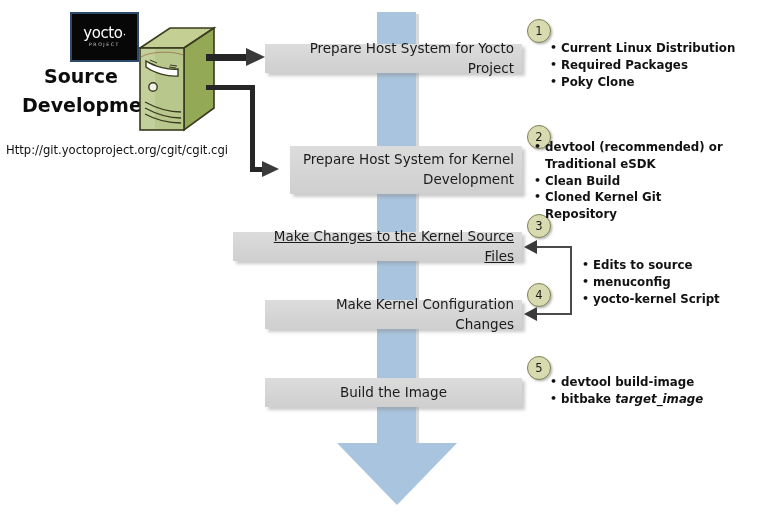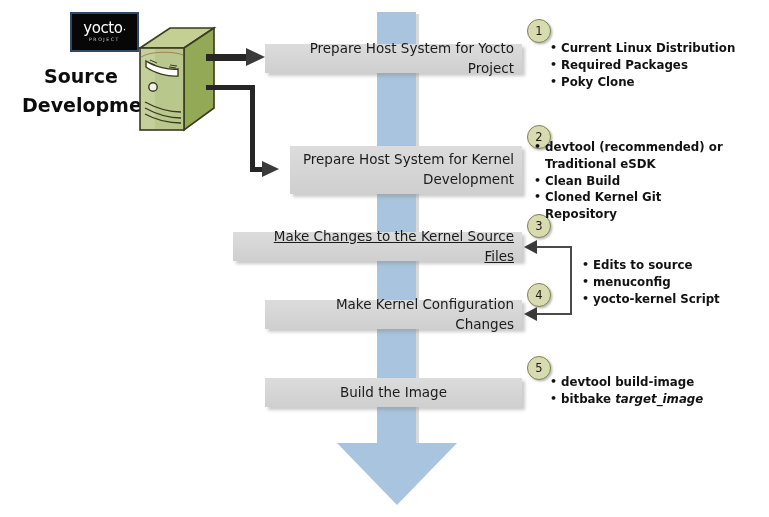--- a/index.html
+++ b/index.html
@@ -72,21 +72,21 @@
   #box3 { left: 233px; top: 232px; width: 289px; height: 29px; text-decoration: underline; }
   #box4 { left: 265px; top: 300px; width: 257px; height: 29px; }
   #box5 { left: 265px; top: 378px; width: 257px; height: 29px; }
 
   
   .yocto-logo {
     position: absolute;
     left: 70px;
     top: 12px;
     width: 69px;
-    height: 40px;
+    height: 50px;
     background: #070707;
     border: 2px solid #2d4a6b;
     display: flex;
     flex-direction: column;
     align-items: center;
     justify-content: center;
     box-sizing: border-box;
   }
   .yocto-word {
     color: #ffffff;
@@ -234,20 +234,21 @@
   <div class="yocto-logo">
     <div class="yocto-word"><span>yocto</span><span class="dot">·</span></div>
     <div class="yocto-sub">PROJECT</div>
   </div>
 
   <div class="src-label">
     <div>Source</div>
     <div>Development</div>
   </div>
 
+  <div class="src-url">Http://git.yoctoproject.org/cgit/cgit.cgi</div>
 
   <svg class="server" viewBox="0 0 82 110" xmlns="http://www.w3.org/2000/svg">
 
     <polygon points="4,22 34,2 78,2 48,22" fill="#c3cf93" stroke="#3a3a1f" stroke-width="1.6"></polygon>
 
     <polygon points="48,22 78,2 78,82 48,104" fill="#93a955" stroke="#3a3a1f" stroke-width="1.6"></polygon>
 
     <rect x="4" y="22" width="44" height="82" fill="#b8c78c" stroke="#3a3a1f" stroke-width="1.6"></rect>
 
     <rect x="5" y="23" width="14" height="80" fill="#c9d6a5" opacity="0.6"></rect>

